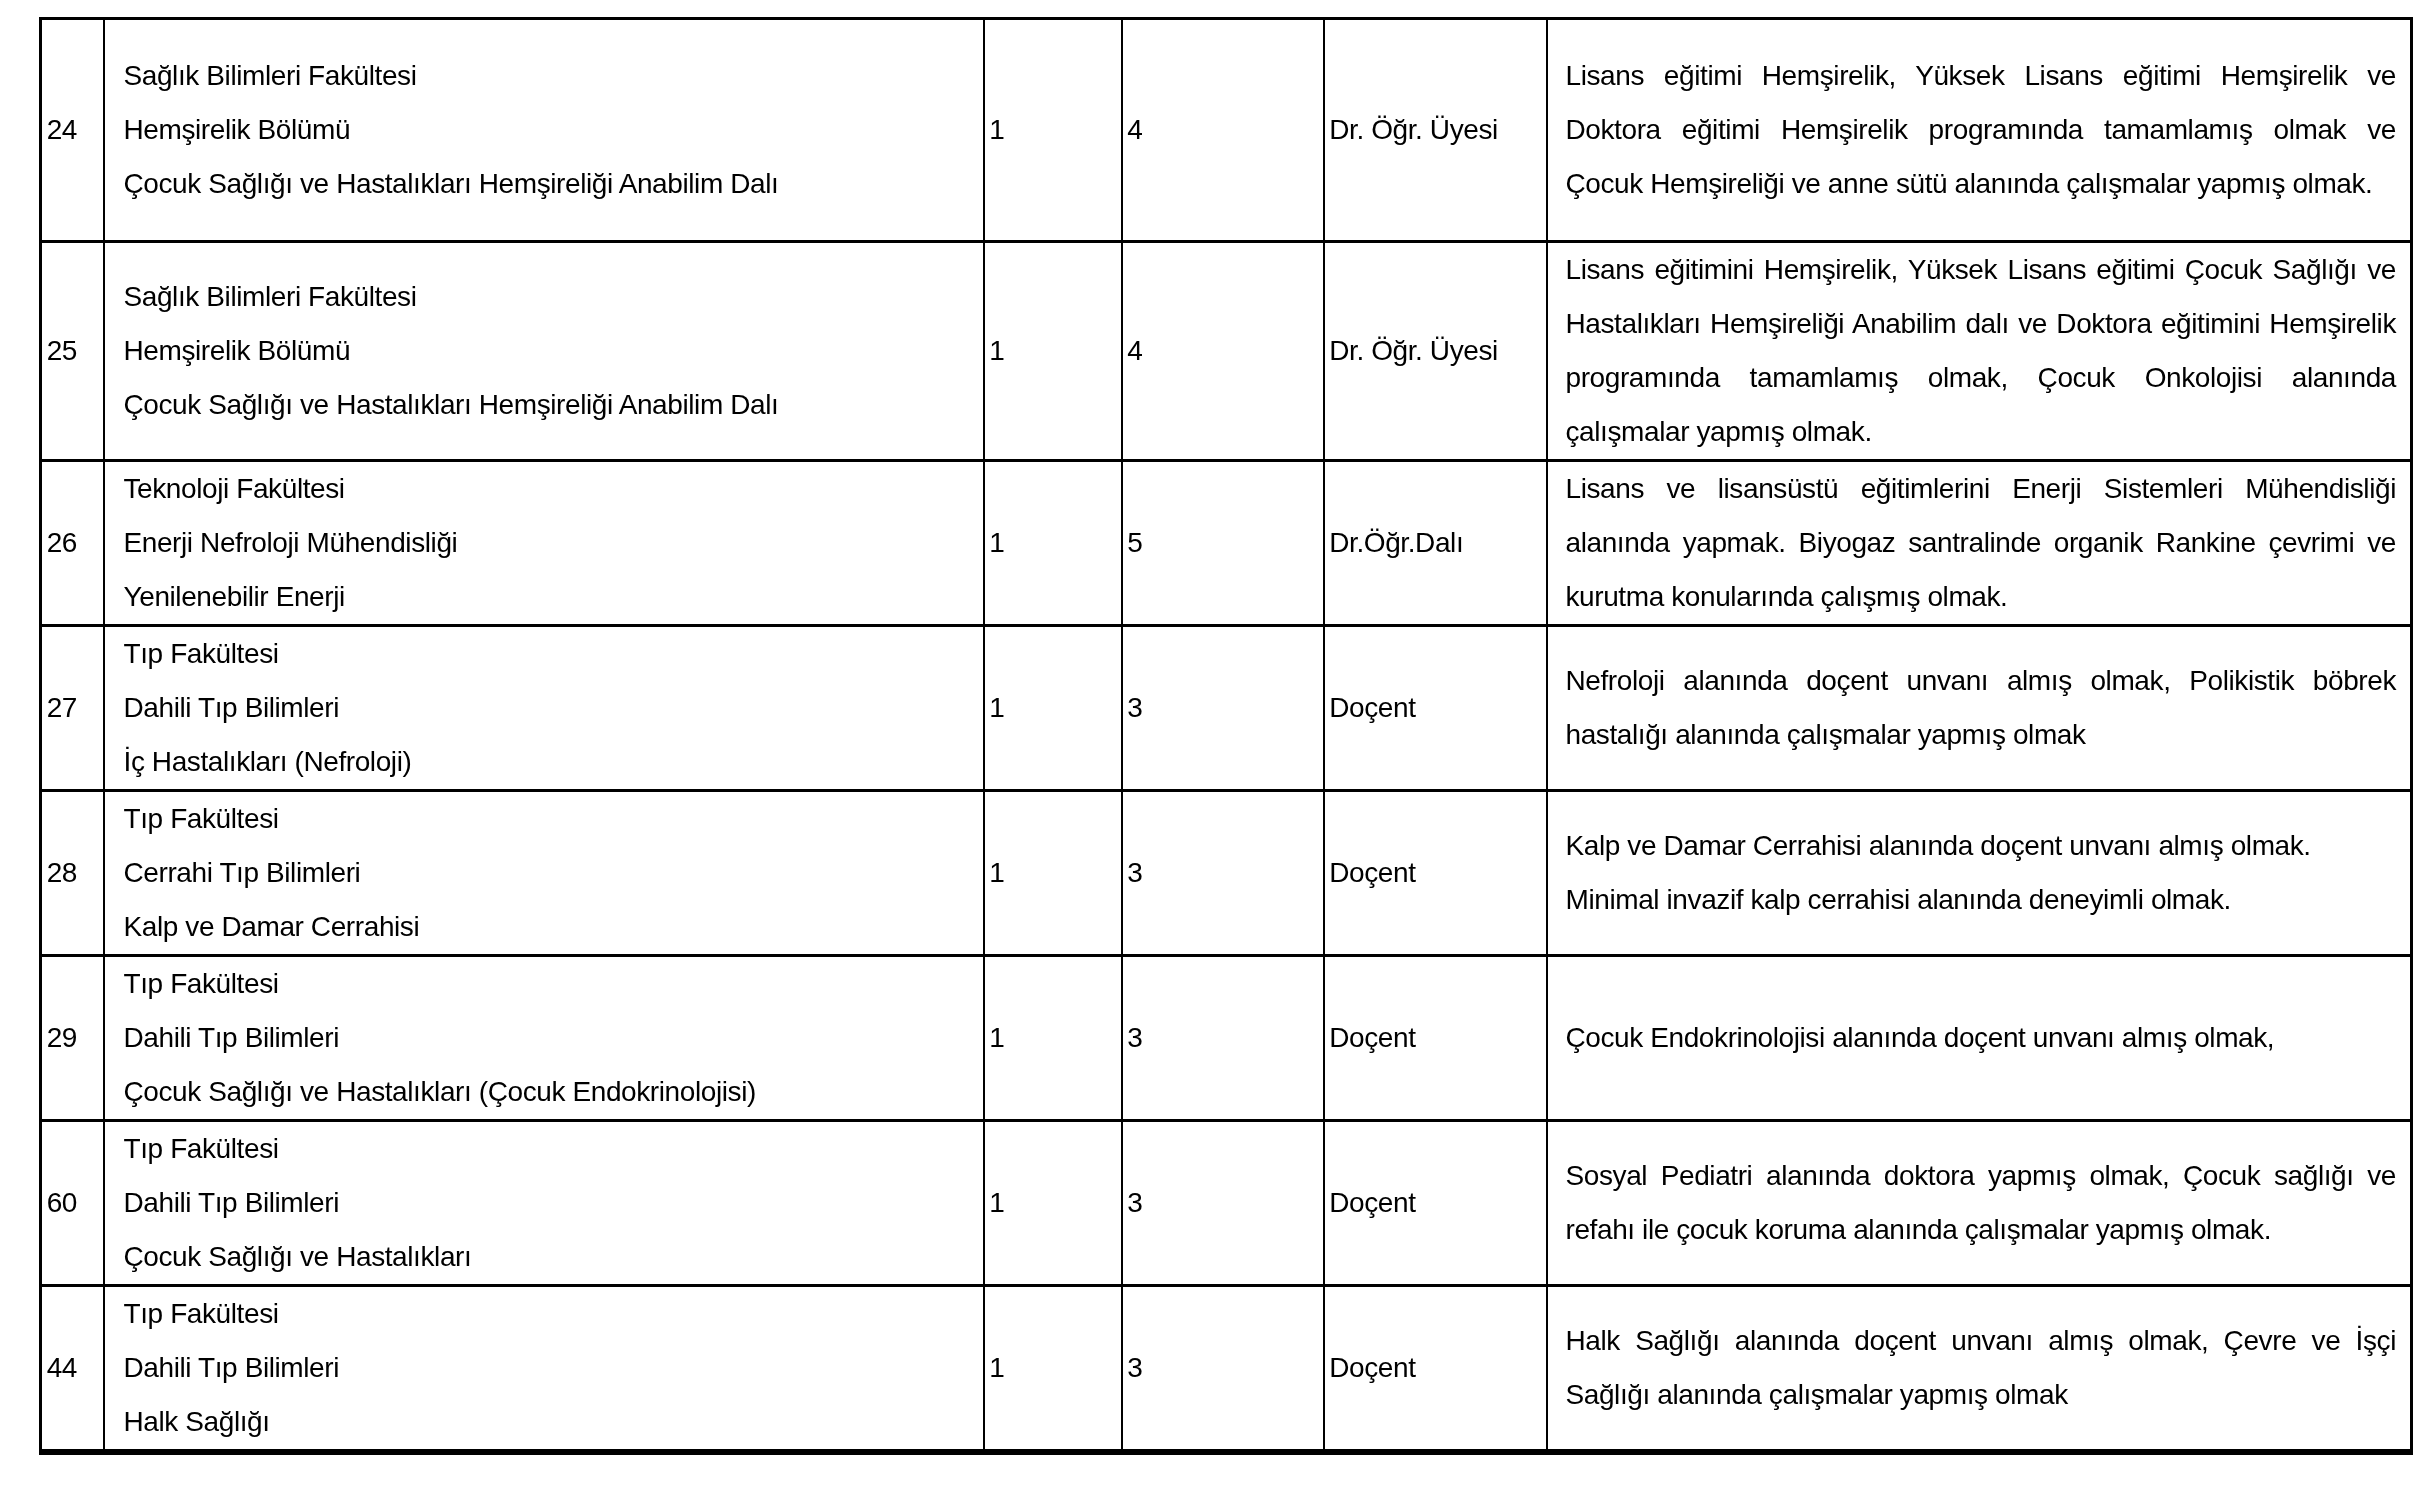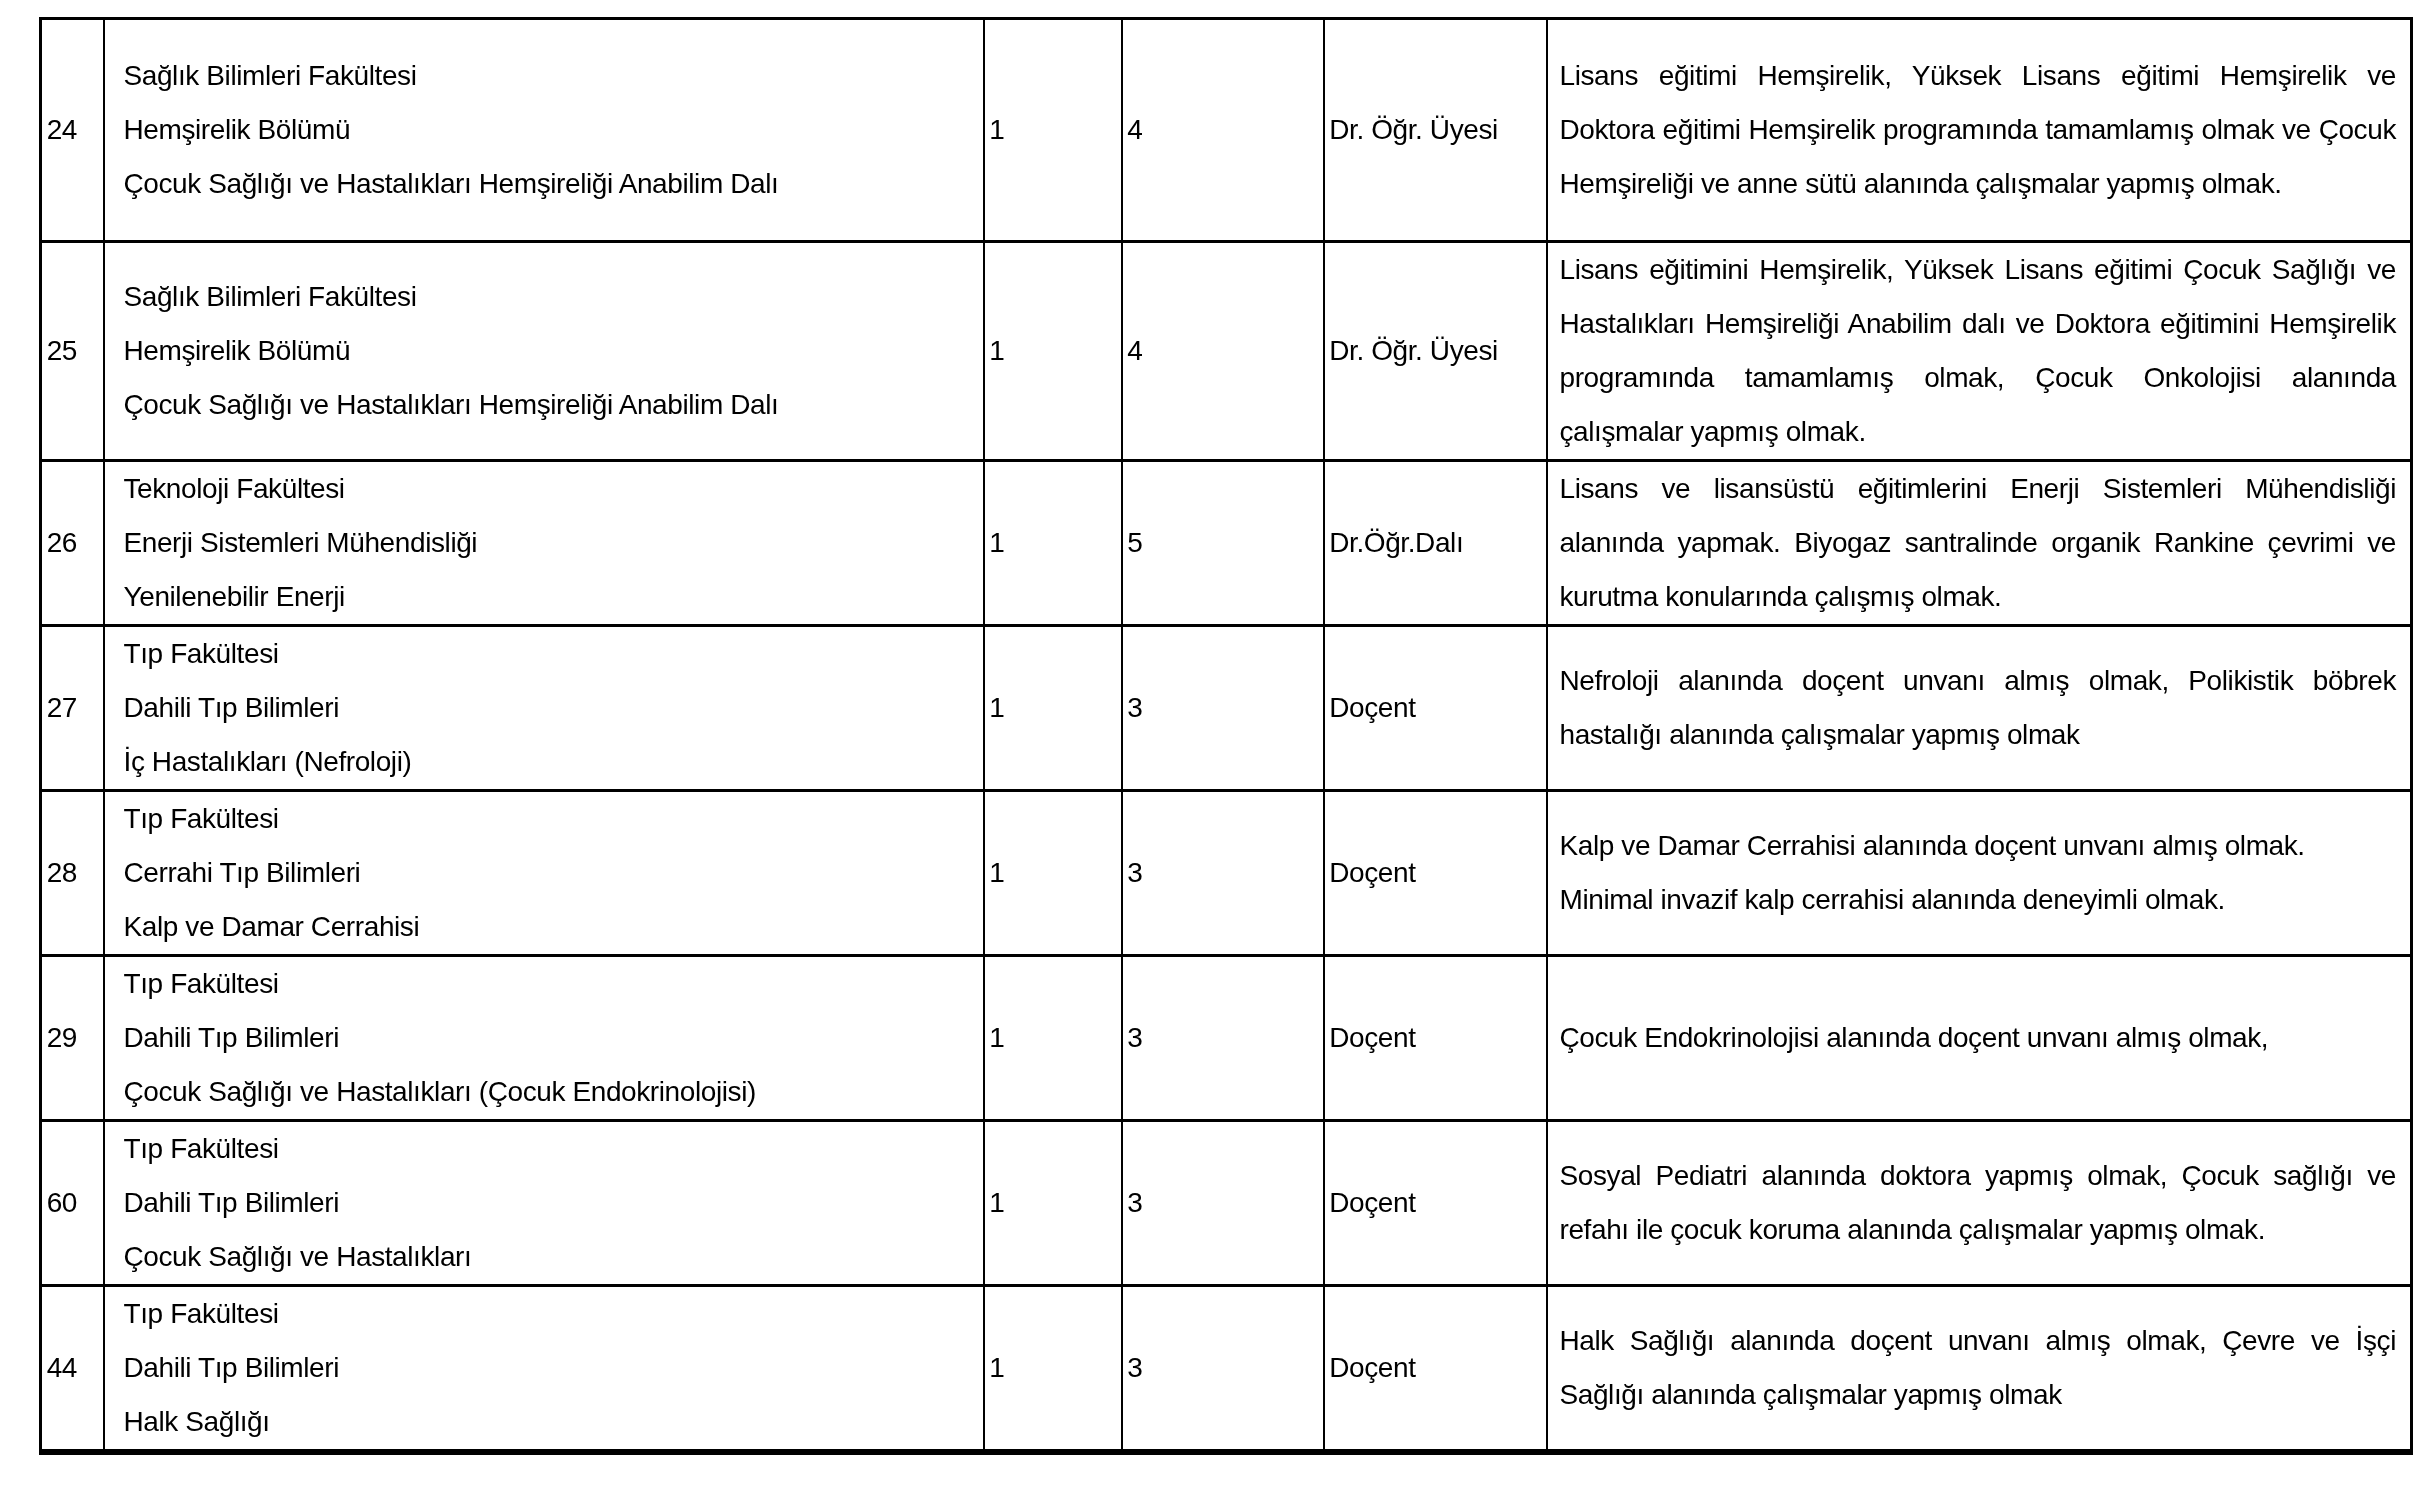--- a/index.html
+++ b/index.html
@@ -38,21 +38,21 @@
     text-align: left;
     padding: 0 4.7px;
   }
   td.c-dept {
     text-align: left;
     padding: 0 23.6px 0 19px;
     white-space: pre-line;
   }
   td.c-desc {
     text-align: justify;
-    padding: 0 14px 0 12px;
+    padding: 0 14px 0 18px;
     white-space: pre-line;
     margin-left: 19px;
   }
   tr.r-tall1 { height: 223px; }
   tr.r-tall2 { height: 218px; }
   tr.r-std   { height: 164px; }
 </style>
 </head>
 <body>
 
@@ -82,21 +82,21 @@
 Hemşirelik Bölümü
 Çocuk Sağlığı ve Hastalıkları Hemşireliği Anabilim Dalı</td>
       <td class="c-count">1</td>
       <td class="c-grade">4</td>
       <td class="c-title">Dr. Öğr. Üyesi</td>
       <td class="c-desc">Lisans eğitimini Hemşirelik, Yüksek Lisans eğitimi Çocuk Sağlığı ve Hastalıkları Hemşireliği Anabilim dalı ve Doktora eğitimini Hemşirelik programında tamamlamış olmak, Çocuk Onkolojisi alanında çalışmalar yapmış olmak.</td>
     </tr>
     <tr class="r-std">
       <td class="c-num">26</td>
       <td class="c-dept">Teknoloji Fakültesi
-Enerji Sistemleri Mühendisliği
+Enerji Nefroloji Mühendisliği
 Yenilenebilir Enerji</td>
       <td class="c-count">1</td>
       <td class="c-grade">5</td>
       <td class="c-title">Dr.Öğr.Dalı</td>
       <td class="c-desc">Lisans ve lisansüstü eğitimlerini Enerji Sistemleri Mühendisliği alanında yapmak. Biyogaz santralinde organik Rankine çevrimi ve kurutma konularında çalışmış olmak.</td>
     </tr>
     <tr class="r-std">
       <td class="c-num">27</td>
       <td class="c-dept">Tıp Fakültesi
 Dahili Tıp Bilimleri

